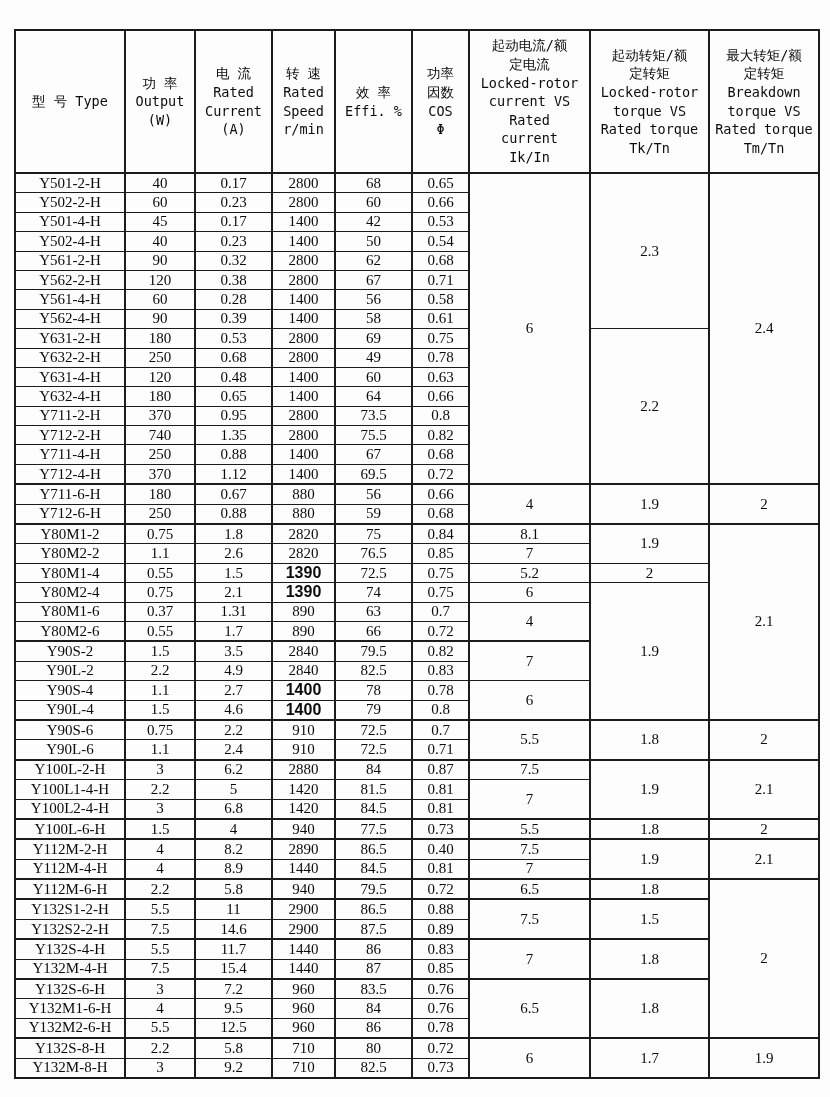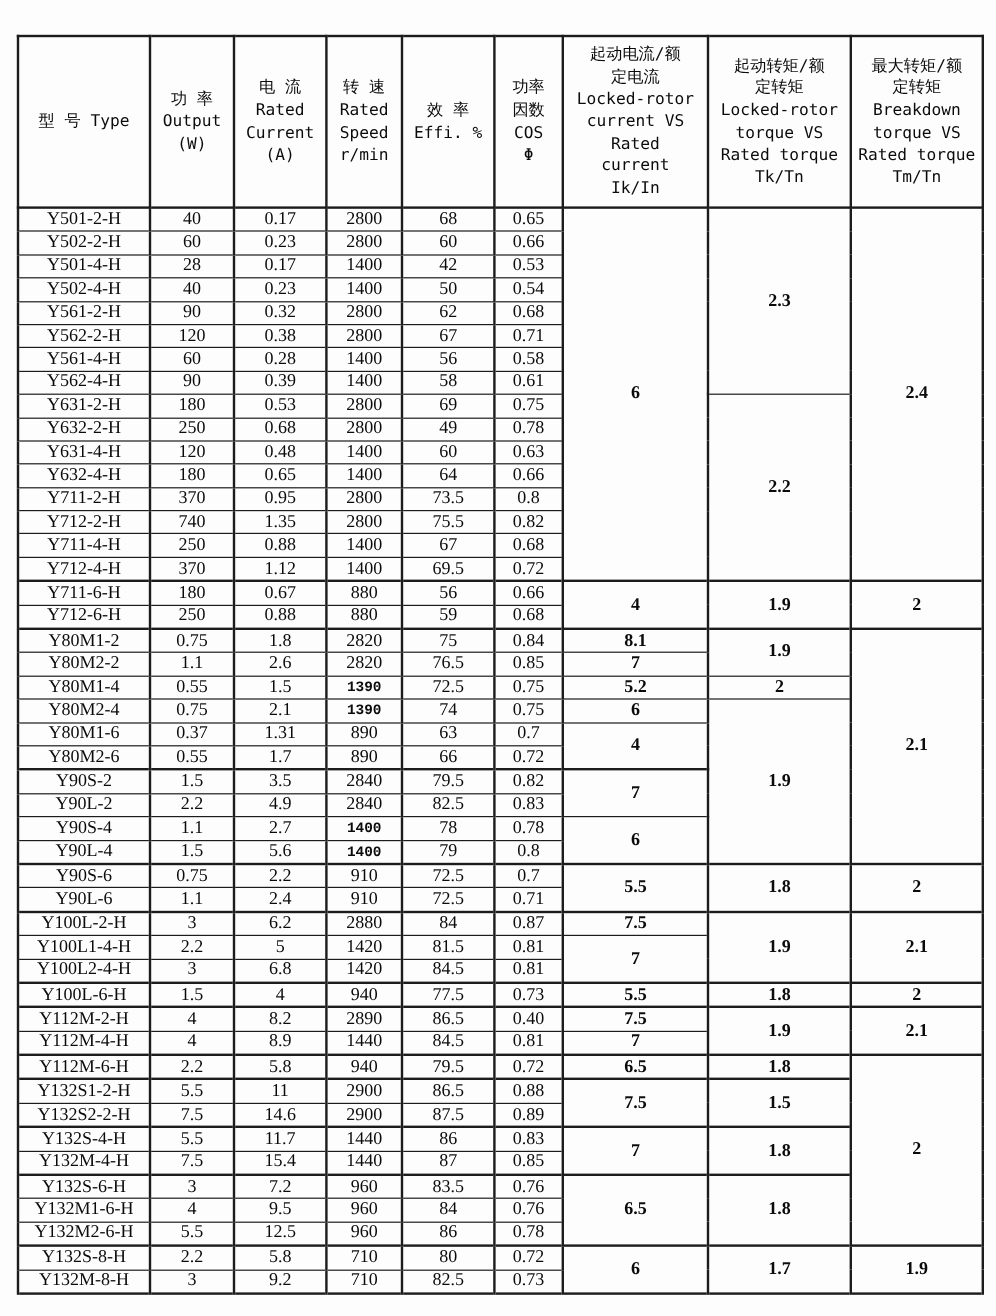--- a/index.html
+++ b/index.html
@@ -48,25 +48,25 @@
     line-height: 1;
     height: 18.4px;
     padding: 0 2px;
     text-align: center;
     vertical-align: middle;
     white-space: nowrap;
     background: #fdfdfd;
   }
   table.spec tr.sec td { border-top-width: 2px; }
   table.spec td.alt-font {
-    font-family: Liberation Mono, monospace;
-    font-size: 12px;
+    font-family: Liberation Sans, sans-serif;
+    font-size: 16px;
     font-weight: bold;
   }
-  table.spec td.merge { font-size: 15px; font-weight: bold; }
+  table.spec td.merge { font-size: 15px; }
 </style>
 </head>
 <body>
 
 <div id="page">
   <table class="spec">
     <colgroup>
       <col style="width:110px">
       <col style="width:70px">
       <col style="width:77px">
@@ -133,21 +133,21 @@
         <tr>
           <td class="col-type">Y502-2-H</td>
           <td class="col-output">60</td>
           <td class="col-current">0.23</td>
           <td class="col-speed">2800</td>
           <td class="col-effi">60</td>
           <td class="col-cos">0.66</td>
         </tr>
         <tr>
           <td class="col-type">Y501-4-H</td>
-          <td class="col-output">28</td>
+          <td class="col-output">45</td>
           <td class="col-current">0.17</td>
           <td class="col-speed">1400</td>
           <td class="col-effi">42</td>
           <td class="col-cos">0.53</td>
         </tr>
         <tr>
           <td class="col-type">Y502-4-H</td>
           <td class="col-output">40</td>
           <td class="col-current">0.23</td>
           <td class="col-speed">1400</td>
@@ -349,21 +349,21 @@
           <td class="col-output">1.1</td>
           <td class="col-current">2.7</td>
           <td class="col-speed alt-font">1400</td>
           <td class="col-effi">78</td>
           <td class="col-cos">0.78</td>
           <td class="col-ik_in merge" rowspan="2">6</td>
         </tr>
         <tr>
           <td class="col-type">Y90L-4</td>
           <td class="col-output">1.5</td>
-          <td class="col-current">5.6</td>
+          <td class="col-current">4.6</td>
           <td class="col-speed alt-font">1400</td>
           <td class="col-effi">79</td>
           <td class="col-cos">0.8</td>
         </tr>
         <tr class="sec">
           <td class="col-type">Y90S-6</td>
           <td class="col-output">0.75</td>
           <td class="col-current">2.2</td>
           <td class="col-speed">910</td>
           <td class="col-effi">72.5</td>

